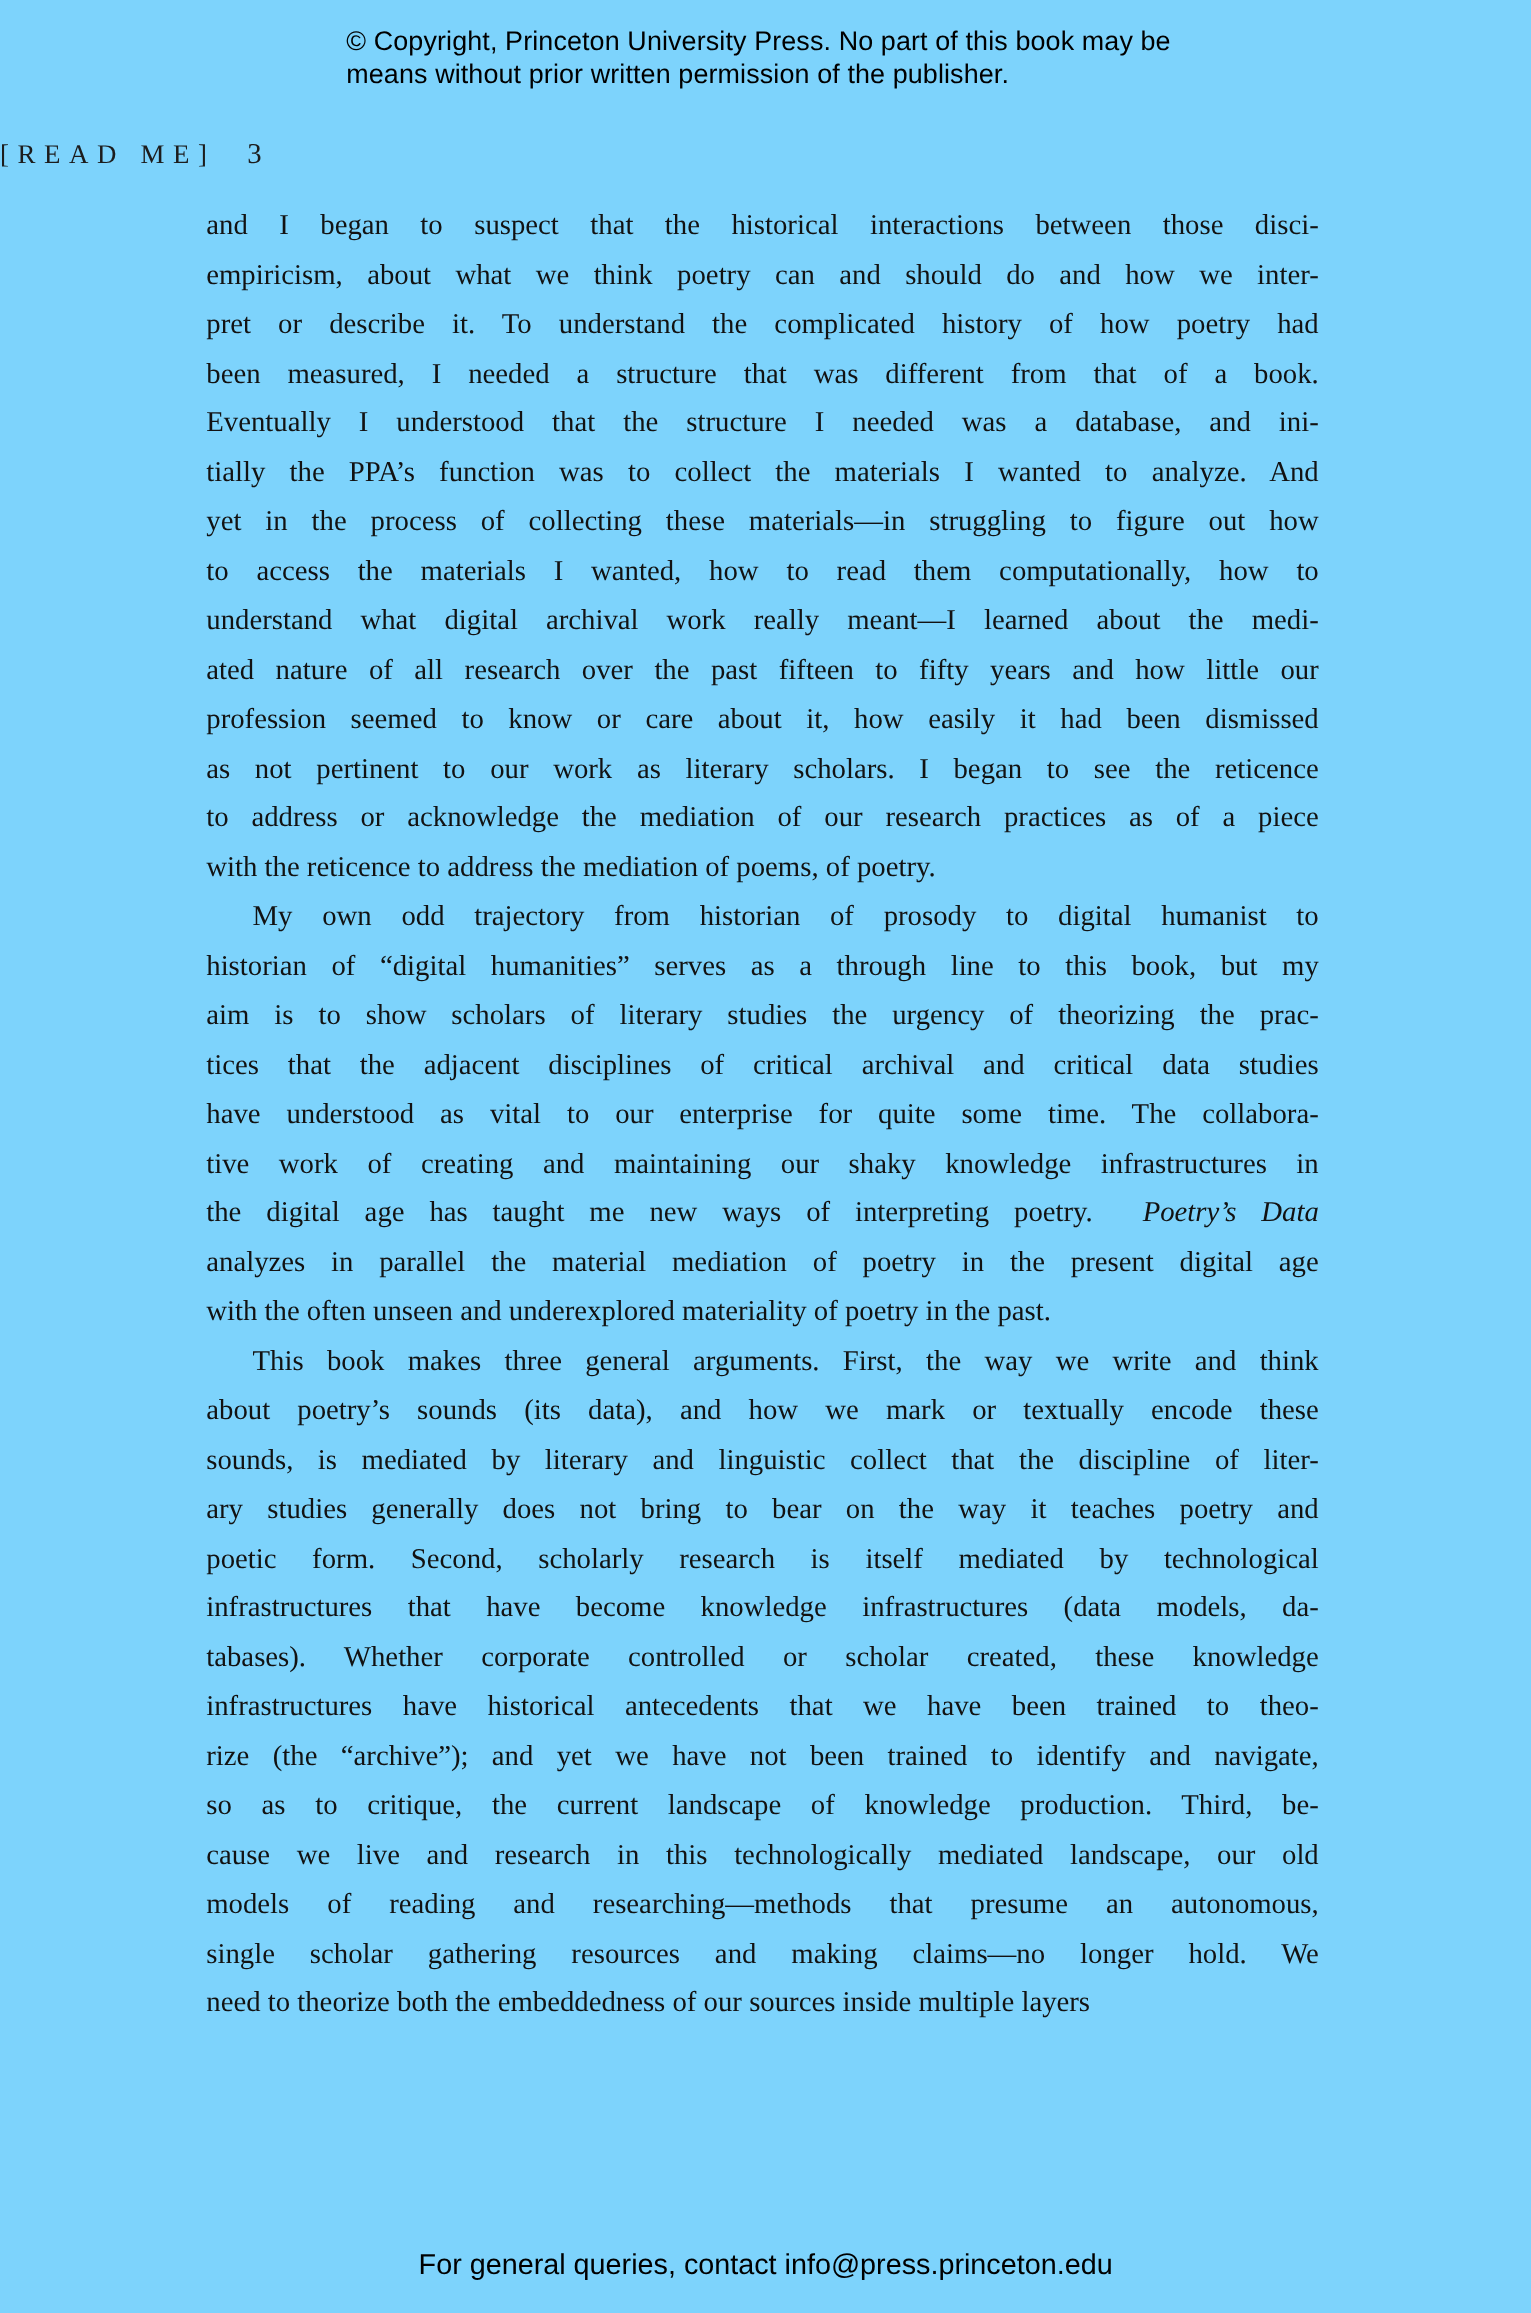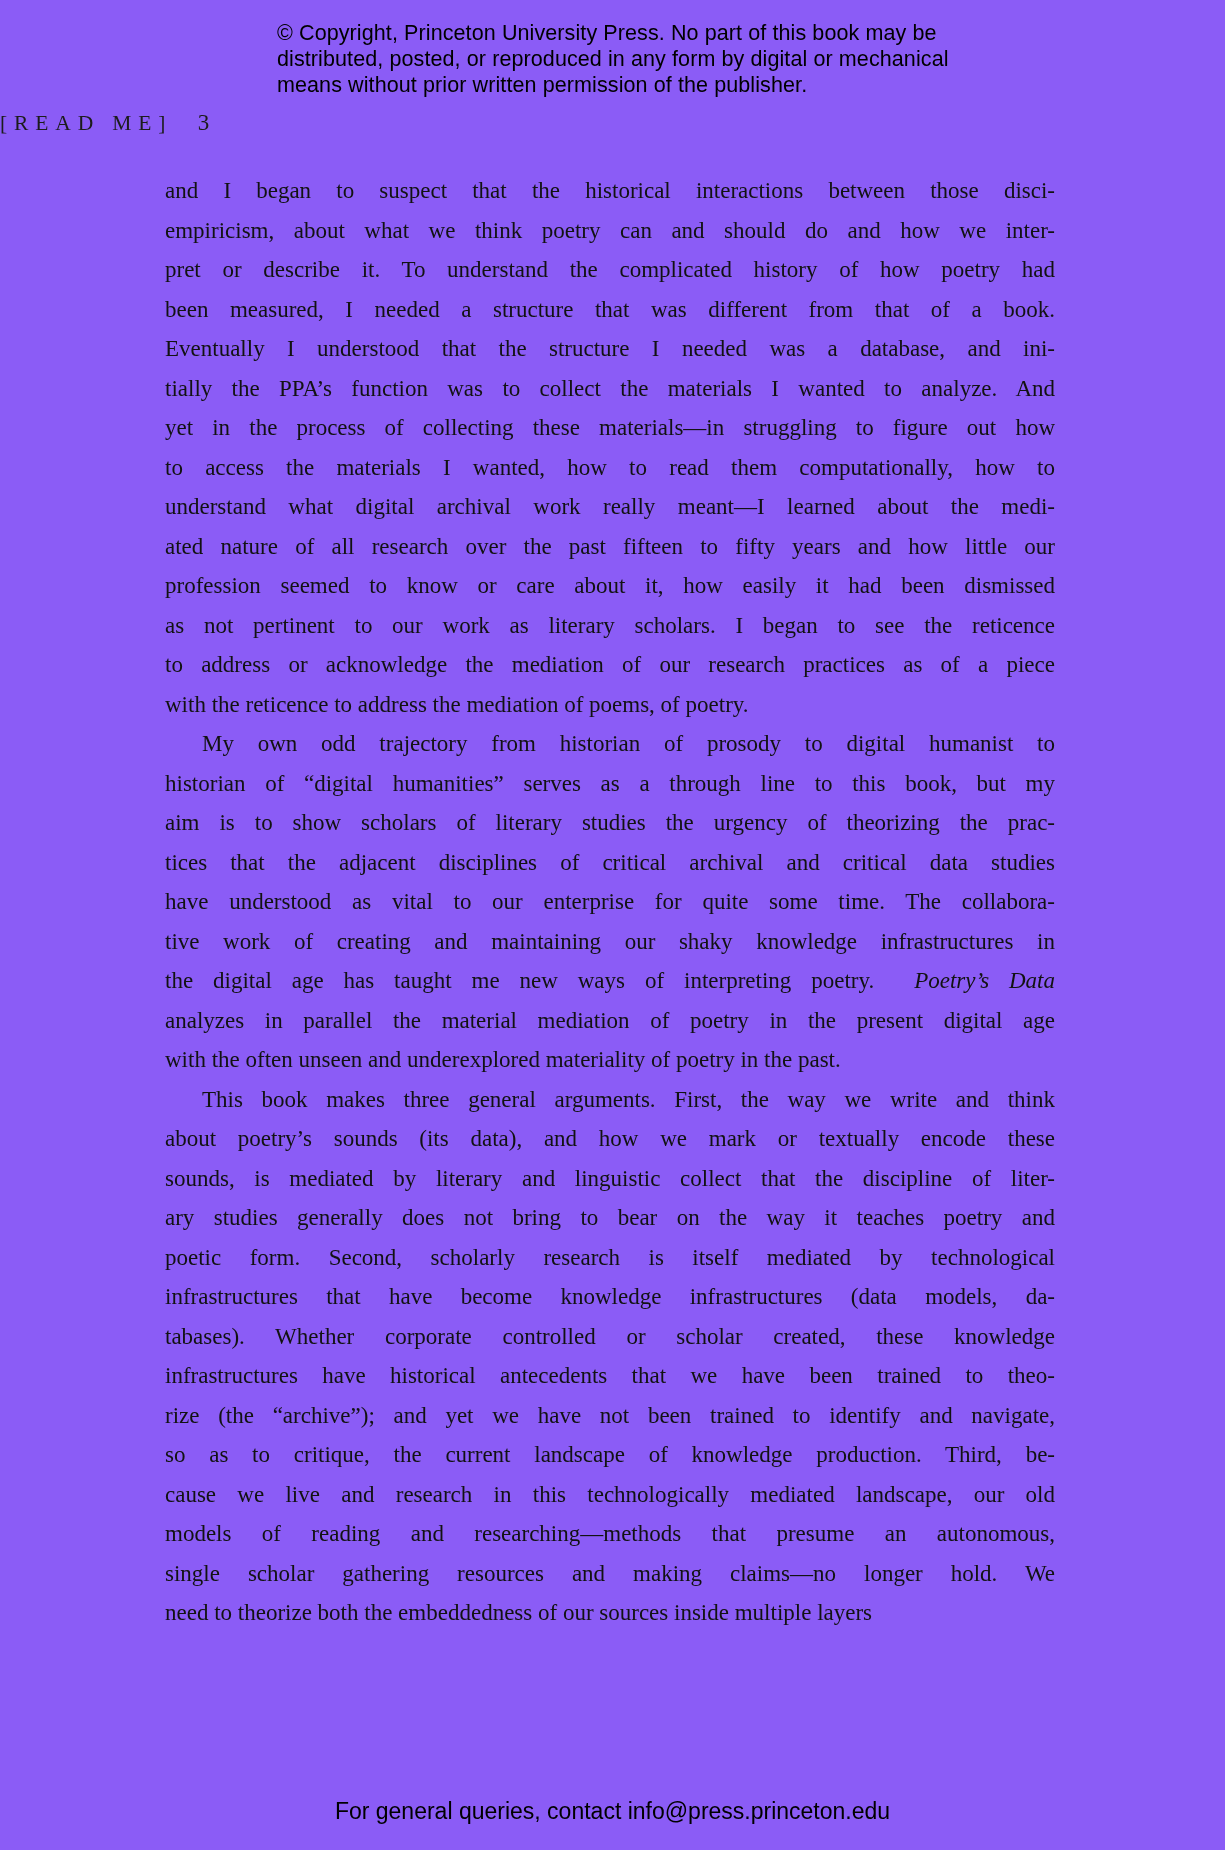--- a/index.html
+++ b/index.html
@@ -4,21 +4,21 @@
 <style>
   html, body {
     margin: 0;
     padding: 0;
     background: #ffffff;
   }
   .page {
     position: relative;
     width: 1225px;
     height: 1850px;
-    background: #8b5cf6;
+    background: #7dd3fc;
     overflow: hidden;
     color: #0e0e0e;
   }
 
   
   .copyright-notice {
     position: absolute;
     left: 277px;
     top: 20px;
     font-family: "Liberation Sans", sans-serif;
@@ -45,21 +45,21 @@
   .running-header .page-number {
     font-size: 23px;
     margin-left: 1.1em;
     letter-spacing: 0;
   }
 
   
   .body-text {
     position: absolute;
     left: 165px;
-    top: 171px;
+    top: 160px;
     width: 890px;
     font-family: "Liberation Serif", "DejaVu Serif", serif;
     font-size: 23px;
     color: #121212;
   }
   .para { margin: 0; }
   .line {
     height: 39.5px;
     line-height: 39.5px;
     overflow: hidden;
@@ -83,21 +83,20 @@
     color: #000000;
   }
 </style>
 </head>
 <body>
 
 <div class="page">
 
   <div class="copyright-notice">
     <div>© Copyright, Princeton University Press. No part of this book may be</div>
-    <div>distributed, posted, or reproduced in any form by digital or mechanical</div>
     <div>means without prior written permission of the publisher.</div>
   </div>
 
   <div class="running-header">
     <span class="chapter-title">[READ ME]</span><span class="page-number">3</span>
   </div>
 
   <div class="body-text" id="body-text">
       <div class="para">
         <div class="line just">and I began to suspect that the historical interactions between those disci-</div>

